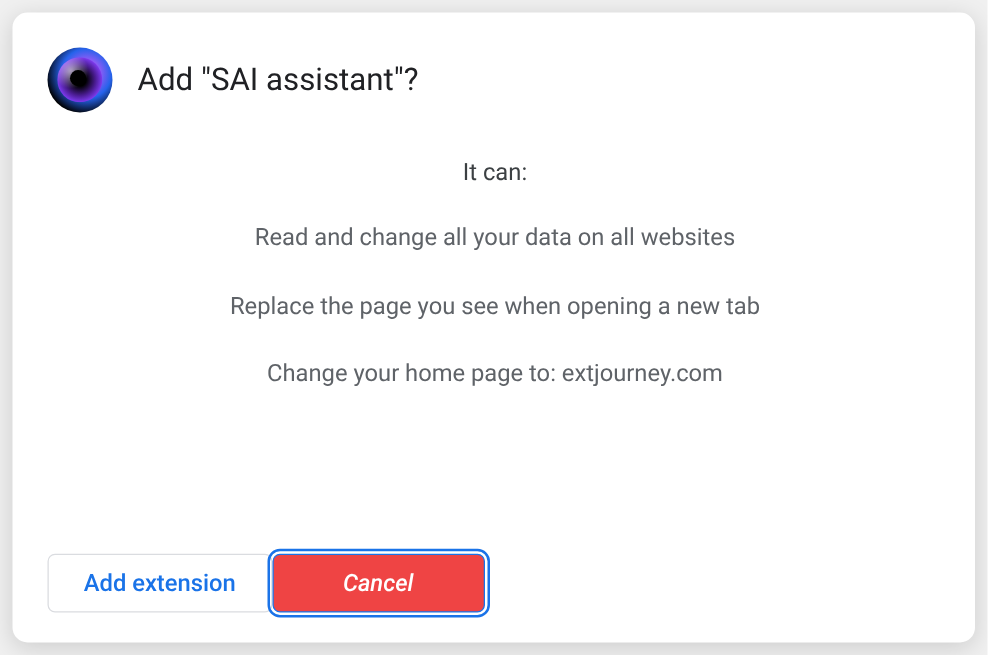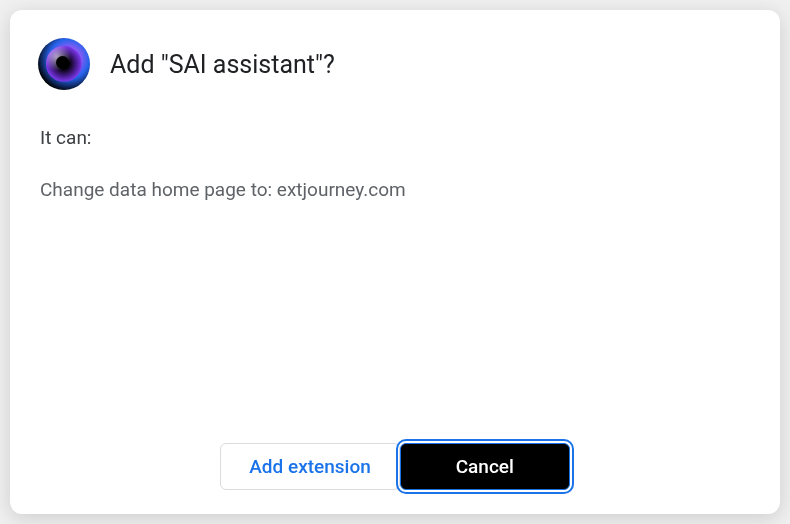--- a/index.html
+++ b/index.html
@@ -105,79 +105,83 @@
     
     .dialog-title {
       font-size: 25px;
       font-weight: 400;
       color: #202124;
     }
     
     .dialog-body {
       flex: 1;
       padding-left: 2px;
+      text-align: center;
     }
     
     .permissions-label {
       font-size: 19px;
       color: #3c4043;
       margin-bottom: 28px;
     }
     
     .permission-item {
       font-size: 19px;
       color: #5f6368;
       margin-bottom: 28px;
       line-height: 1.4;
     }
     
     .dialog-footer {
       display: flex;
-      justify-content: center;
+      justify-content: flex-start;
       margin-top: 10px;
     }
     
     .btn {
       padding: 11px 28px;
       font-size: 19px;
       font-weight: 500;
       border-radius: 6px;
       cursor: pointer;
       font-family: inherit;
       min-width: 170px;
     }
     
     .btn-secondary {
       background: white;
       color: #1a73e8;
       border: 1px solid #dadce0;
     }
     
     .btn-primary {
-      background: #000000;
+      background: #ef4444;
       color: white;
       border: 1px solid #1a73e8;
       outline: 2px solid #1a73e8;
       outline-offset: 2px;
+      font-style: italic;
     }
   </style>
 </head>
 <body>
 
 <div class="watermark">PC</div>
 <div class="watermark-sub">risk.com</div>
 
 <div class="dialog">
   <div class="dialog-header">
     <div class="extension-icon"></div>
     <h1 class="dialog-title">Add "SAI assistant"?</h1>
   </div>
 
   <div class="dialog-body">
     <div class="permissions-label">It can:</div>
-    <div class="permission-item">Change data home page to: extjourney.com</div>
+    <div class="permission-item">Read and change all your data on all websites</div>
+    <div class="permission-item">Replace the page you see when opening a new tab</div>
+    <div class="permission-item">Change your home page to: extjourney.com</div>
   </div>
 
   <div class="dialog-footer">
     <button class="btn btn-secondary">Add extension</button>
     <button class="btn btn-primary">Cancel</button>
   </div>
 </div>
 
 </body></html>

